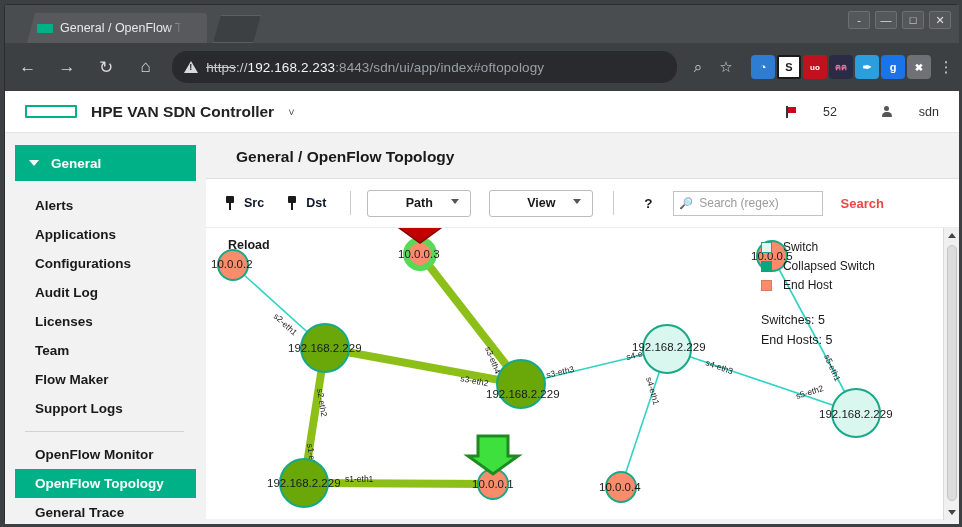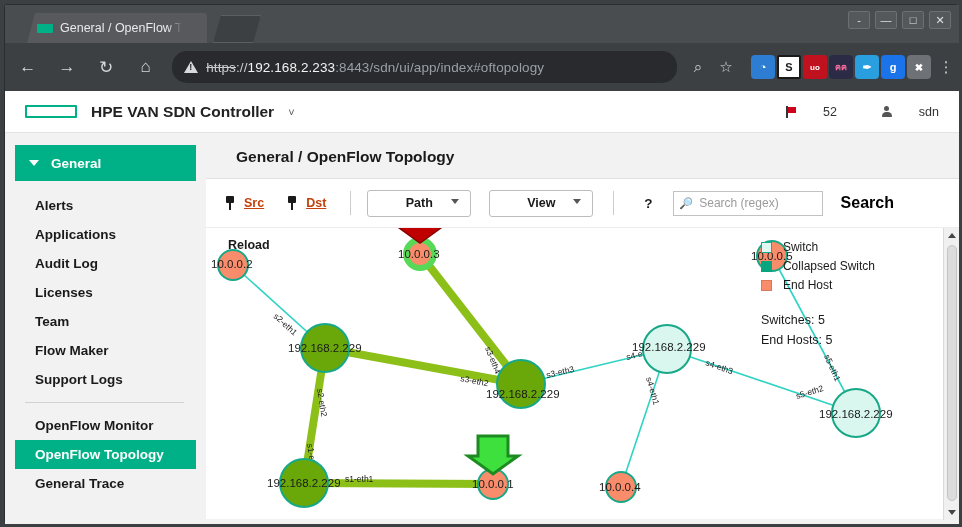--- a/index.html
+++ b/index.html
@@ -260,23 +260,22 @@
     background: #fff;
     border-top: 1px solid #e0e0e0;
     height: 49px;
     display: flex; align-items: center;
     padding-left: 18px;
     position: relative;
   }
   .tb-pin {
     display: flex; align-items: flex-start;
     margin-right: 22px;
-    font-size: 12.5px; font-weight: bold; color: #c2410c;
-    cursor: pointer;
-    text-decoration: underline;
+    font-size: 12.5px; font-weight: bold; color: #0f172a;
+    cursor: pointer;
   }
   .pin-icon {
     width: 12px; height: 14px; margin-right: 8px; position: relative;
   }
   .pin-icon::before {
     content: ""; position: absolute; left: 2px; top: 0;
     width: 8px; height: 7px; background: #1a1a1a; border-radius: 1px;
   }
   .pin-icon::after {
     content: ""; position: absolute; left: 5px; top: 7px;
@@ -318,21 +317,21 @@
   .search-box input {
     border: none; outline: none;
     font-size: 12px; color: #333;
     font-family: "Liberation Sans", sans-serif;
     width: 125px;
     background: transparent;
   }
   .search-box input::placeholder { color: #9b9b9b; }
   .search-btn {
     margin-left: 18px;
-    font-size: 16px; font-weight: bold; color: #000000;
+    font-size: 13px; font-weight: bold; color: #ef4444;
     cursor: pointer;
   }
 
   
   .canvas-wrap {
     position: relative;
     background: #fff;
     height: 292px;
     border-top: 1px solid #ececec;
   }
@@ -476,20 +475,23 @@
       <div class="sidebar">
         <div class="sb-group">
           <div class="tri"></div>
           <span>General</span>
         </div>
         <div class="sb-item">
               <span>Alerts</span>
             </div>
         <div class="sb-item">
               <span>Applications</span>
+            </div>
+        <div class="sb-item">
+              <span>Configurations</span>
             </div>
         <div class="sb-item">
               <span>Audit Log</span>
             </div>
         <div class="sb-item">
               <span>Licenses</span>
             </div>
         <div class="sb-item">
               <span>Team</span>
             </div>

